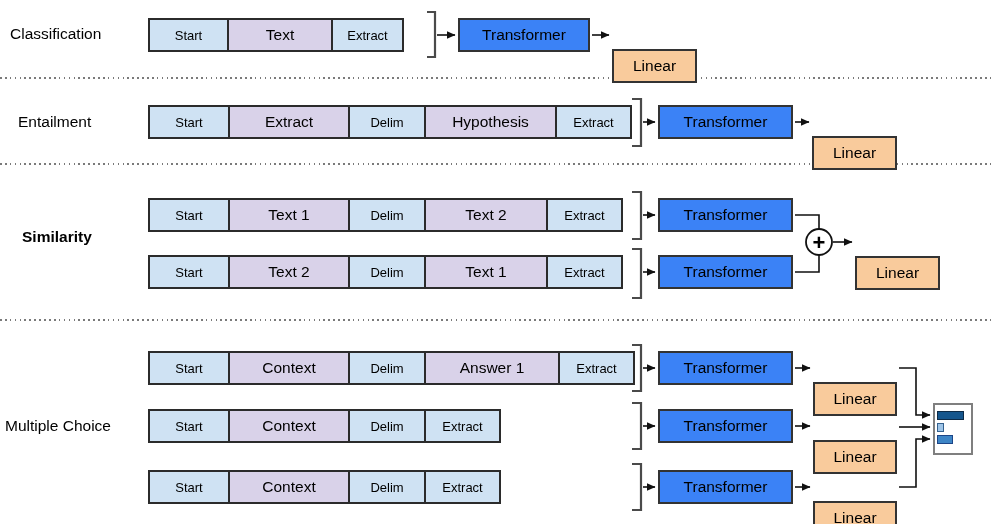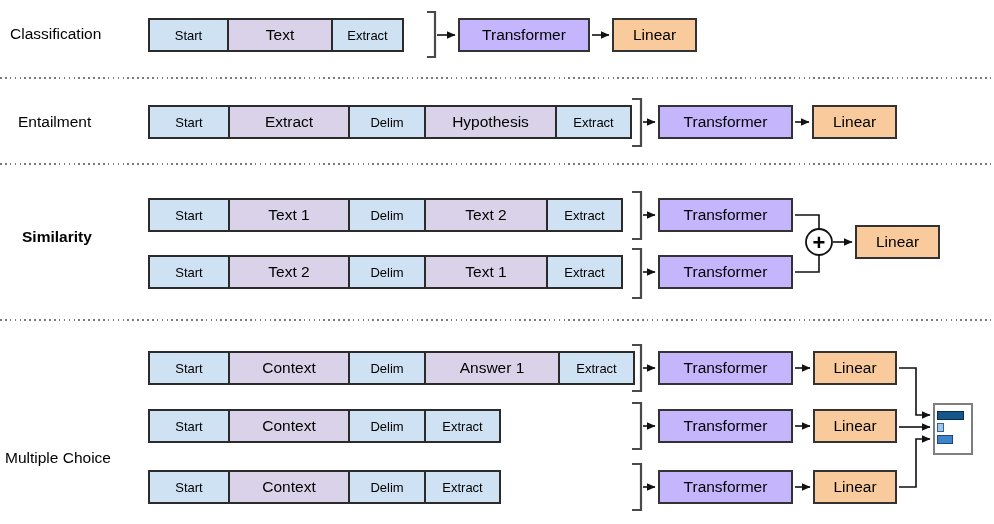--- a/index.html
+++ b/index.html
@@ -13,22 +13,22 @@
   .rowlabel { position:absolute; font-size:15.5px; line-height:18px; white-space:nowrap; color:#000; }
 
   .seq { position:absolute; display:flex; height:34px; border:2px solid #2b2b2b; background:#cfe2f3; }
   .seg { display:flex; align-items:center; justify-content:center; height:100%; white-space:nowrap; }
   .seg + .seg { border-left:2px solid #2b2b2b; }
   .seg.token { background:#cfe2f3; font-size:13px; }
   .seg.content { background:#d9d2e9; font-size:15.5px; }
 
   .node { position:absolute; height:34px; border:2px solid #333; display:flex;
           align-items:center; justify-content:center; font-size:15.5px; white-space:nowrap; }
-  .transformer { background:#c4b5fd; }
-  .linear { background:#f9cb9c; }
+  .transformer { background:#3b82f6; }
+  .linear { background:#f9cb9c;margin-top:31px; }
 
   .chartbox { position:absolute; left:933px; top:403px; width:40px; height:52px;
               border:2px solid #7f7f7f; background:#fff; }
   .cbar { position:absolute; left:2px; height:9px; border:1px solid; }
 
   svg.overlay { position:absolute; left:0; top:0; width:994px; height:524px; pointer-events:none; }
   .wire { stroke:#111; stroke-width:1.6; fill:none; }
   .bracket { stroke:#4a4a4a; stroke-width:2.2; fill:none; }
   .pluscircle { stroke:#111; stroke-width:1.8; fill:#fff; }
   .plustext { font-family:"Liberation Sans", sans-serif; font-size:22px; font-weight:bold; }
@@ -77,21 +77,21 @@
     <polyline class="wire" points="899,487 916,487 916,439 930,439" marker-end="url(#ah)"></polyline>
   </svg>
 
   <div class="sep" style="top:77px"></div>
   <div class="sep" style="top:163px"></div>
   <div class="sep" style="top:319px"></div>
 
   <div class="rowlabel" style="left:10px; top:25px;">Classification</div>
   <div class="rowlabel" style="left:18px; top:113px;">Entailment</div>
   <div class="rowlabel" style="left:22px; top:228px;font-weight:bold;">Similarity</div>
-  <div class="rowlabel" style="left:5px;  top:417px;margin-top:32px;">Multiple Choice</div>
+  <div class="rowlabel" style="left:5px;  top:417px;">Multiple Choice</div>
 
   <div class="seq" style="left:148px; top:18px;">
     <div class="seg token" style="width:77px">Start</div>
     <div class="seg content" style="width:104px">Text</div>
     <div class="seg token" style="width:71px">Extract</div>
   </div>
   <div class="node transformer" style="left:458px; top:18px; width:132px;">Transformer</div>
   <div class="node linear" style="left:612px; top:18px; width:85px;">Linear</div>
 
   <div class="seq" style="left:148px; top:105px;">

